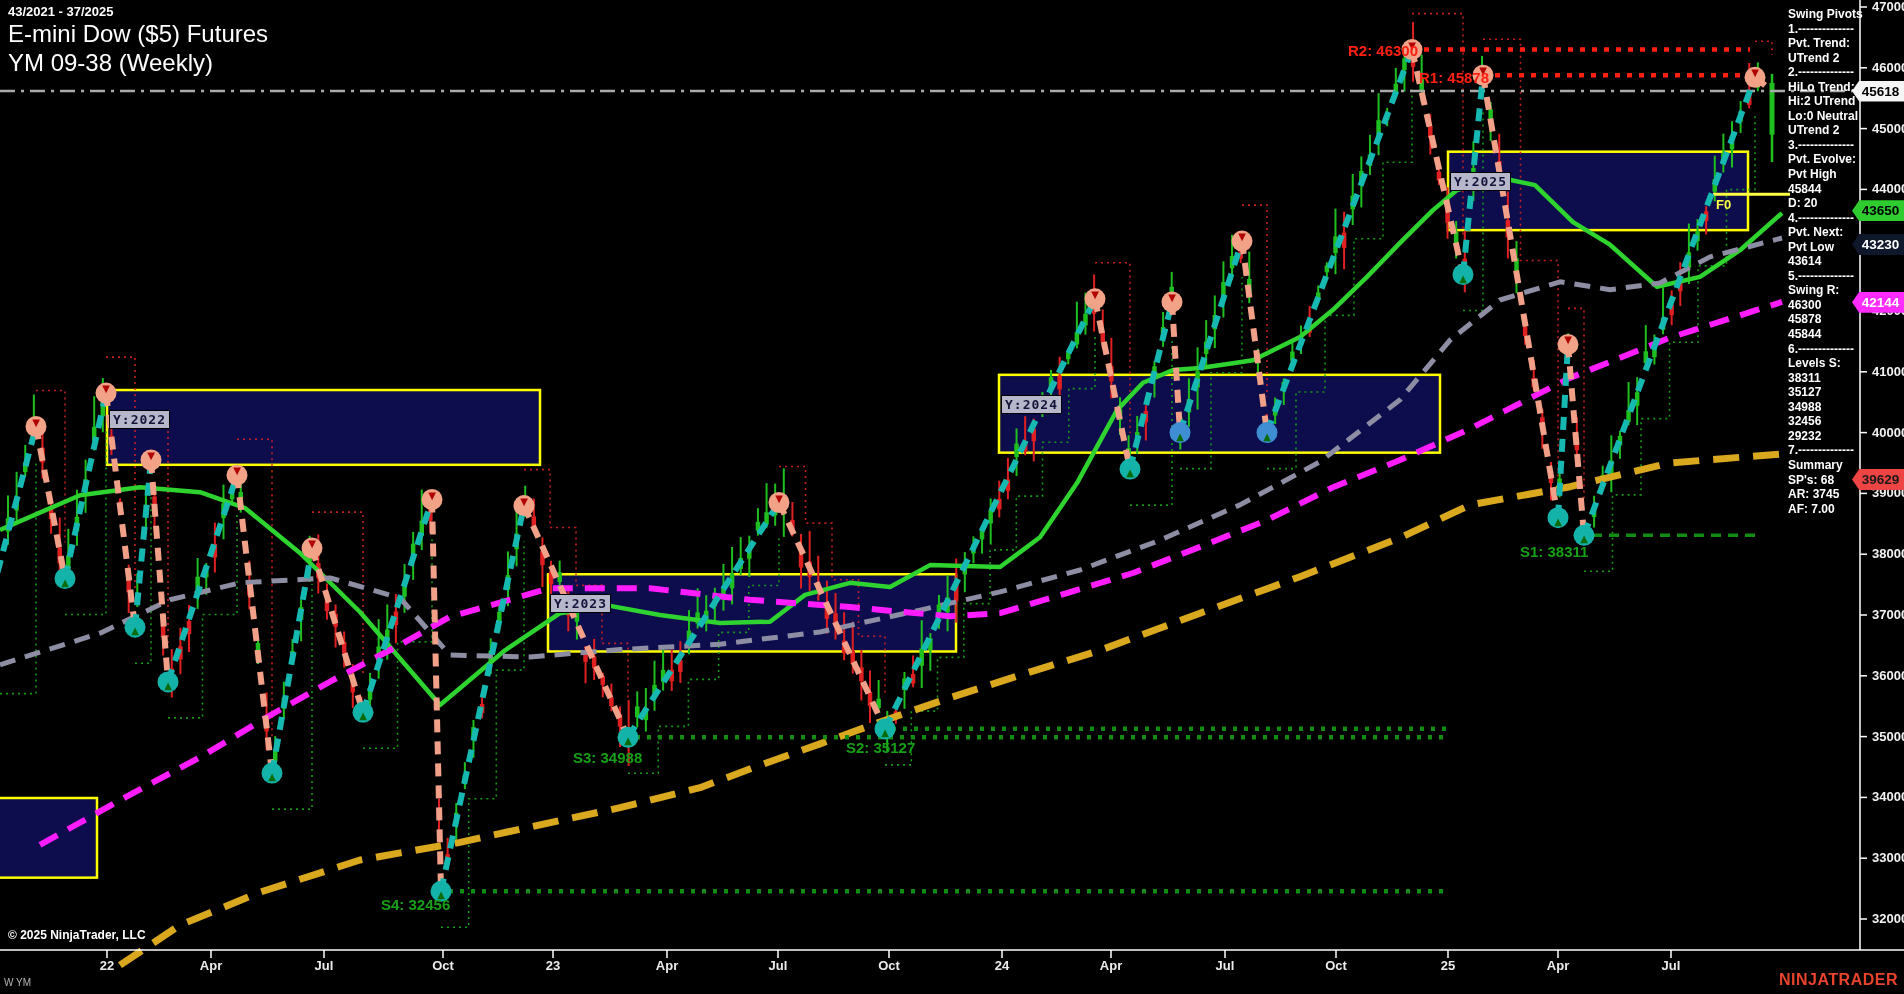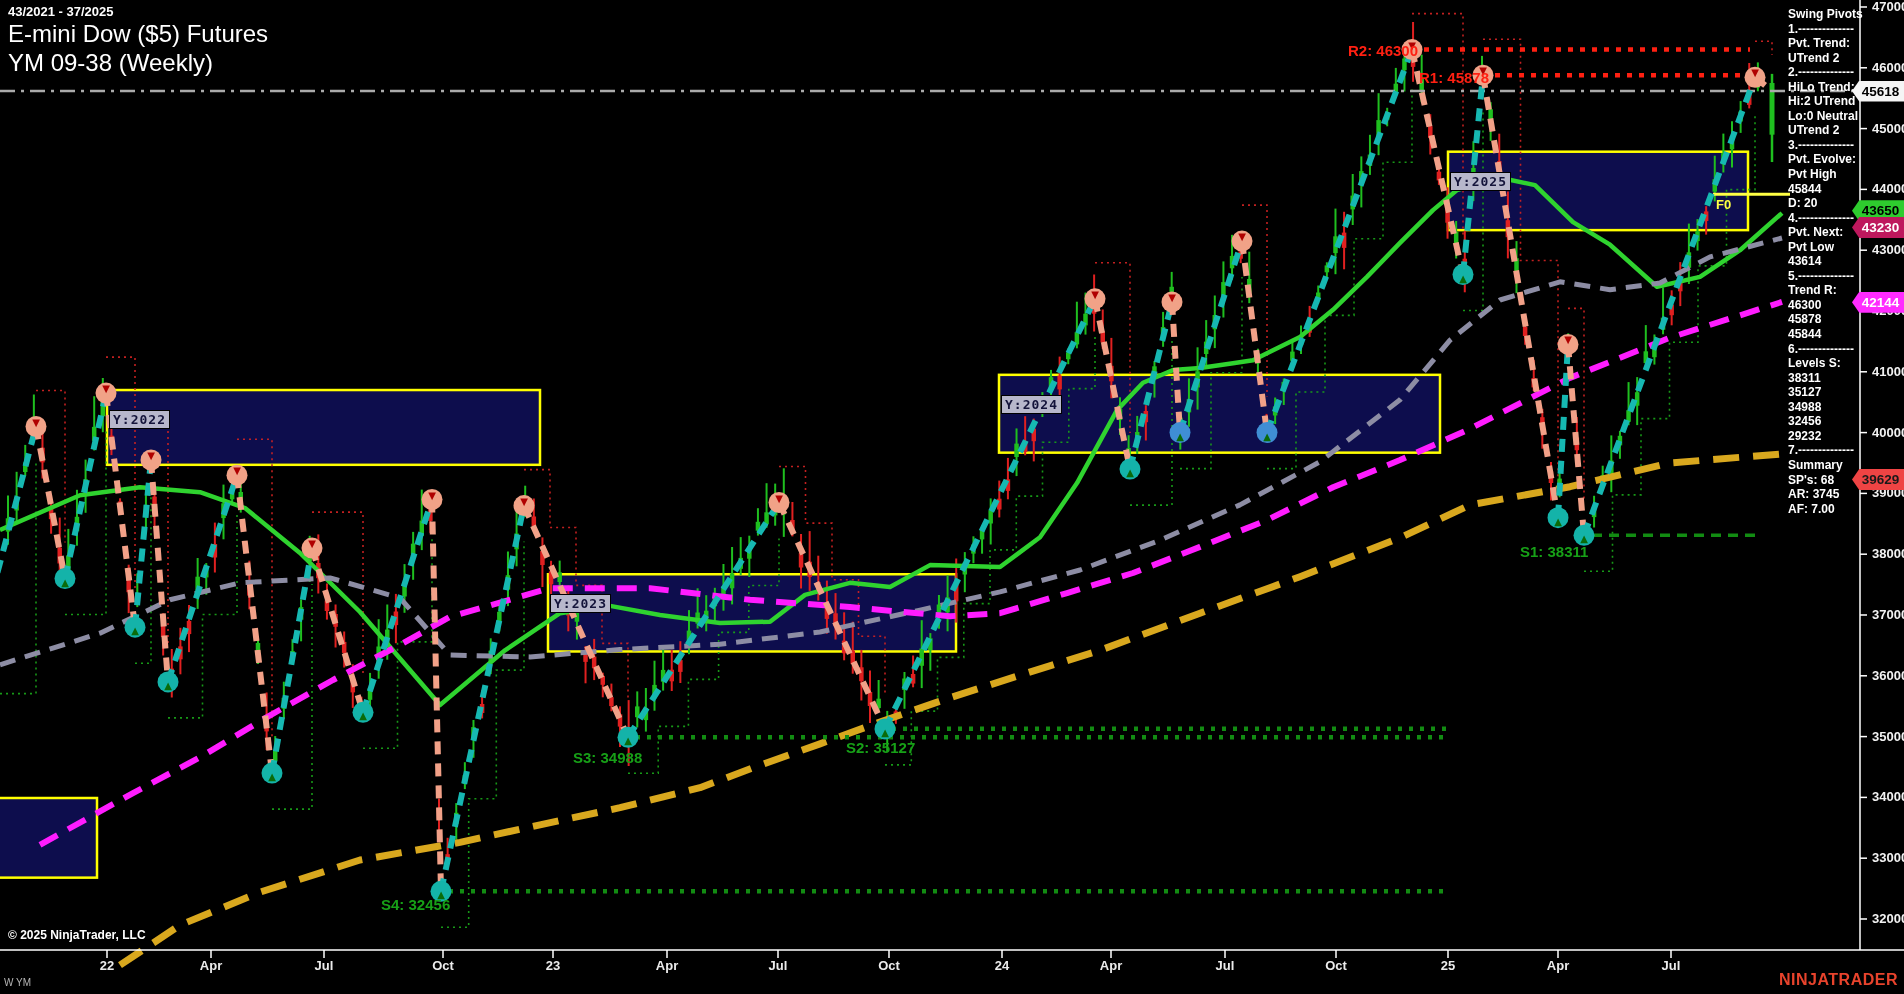--- a/index.html
+++ b/index.html
@@ -627,21 +627,21 @@
       <div class="pline">3.--------------</div>
       <div class="pline">Pvt. Evolve:</div>
       <div class="pline">Pvt High</div>
       <div class="pline">45844</div>
       <div class="pline">D: 20</div>
       <div class="pline">4.--------------</div>
       <div class="pline">Pvt. Next:</div>
       <div class="pline">Pvt Low</div>
       <div class="pline">43614</div>
       <div class="pline">5.--------------</div>
-      <div class="pline">Trend R:</div>
+      <div class="pline">Swing R:</div>
       <div class="pline">46300</div>
       <div class="pline">45878</div>
       <div class="pline">45844</div>
       <div class="pline">6.--------------</div>
       <div class="pline">Levels S:</div>
       <div class="pline">38311</div>
       <div class="pline">35127</div>
       <div class="pline">34988</div>
       <div class="pline">32456</div>
       <div class="pline">29232</div>
@@ -666,21 +666,21 @@
       <div class="pricelab" style="top: 606.992px;">37000</div>
       <div class="pricelab" style="top: 667.792px;">36000</div>
       <div class="pricelab" style="top: 728.592px;">35000</div>
       <div class="pricelab" style="top: 789.392px;">34000</div>
       <div class="pricelab" style="top: 850.192px;">33000</div>
       <div class="pricelab" style="top: 910.992px;">32000</div>
     </div>
   <div id="badges">
       <div class="badge" style="top: 80.5176px; background: rgb(245, 245, 245); color: rgb(0, 0, 0);">45618</div>
       <div class="badge" style="top: 200.172px; background: rgb(46, 204, 46); color: rgb(0, 0, 0);">43650</div>
-      <div class="badge" style="top: 217px; background: #be185d; color: rgb(255, 255, 255);">43230</div>
+      <div class="badge" style="top: 234px; background: #0f172a; color: rgb(255, 255, 255);">43230</div>
       <div class="badge" style="top: 291.737px; background: rgb(255, 43, 255); color: rgb(255, 255, 255);">42144</div>
       <div class="badge" style="top: 469px; background: #ef4444; color: rgb(26, 26, 26);">39629</div>
     </div>
   <div id="time-axis">
       <div class="timelab" style="left: 107px;">22</div>
       <div class="timelab" style="left: 211px;">Apr</div>
       <div class="timelab" style="left: 324px;">Jul</div>
       <div class="timelab" style="left: 443px;">Oct</div>
       <div class="timelab" style="left: 553px;">23</div>
       <div class="timelab" style="left: 667px;">Apr</div>

